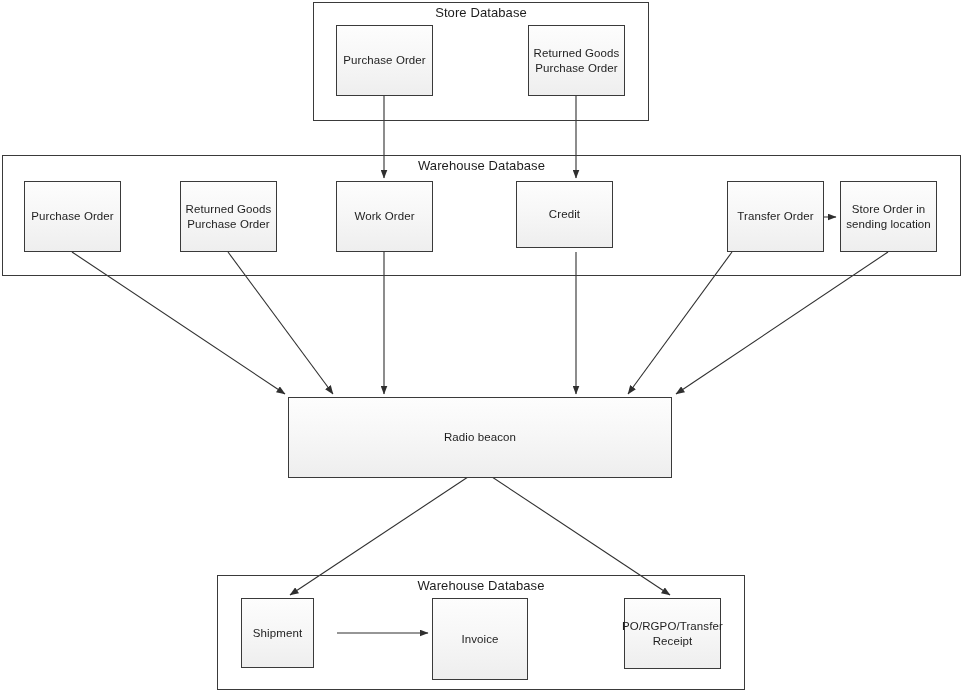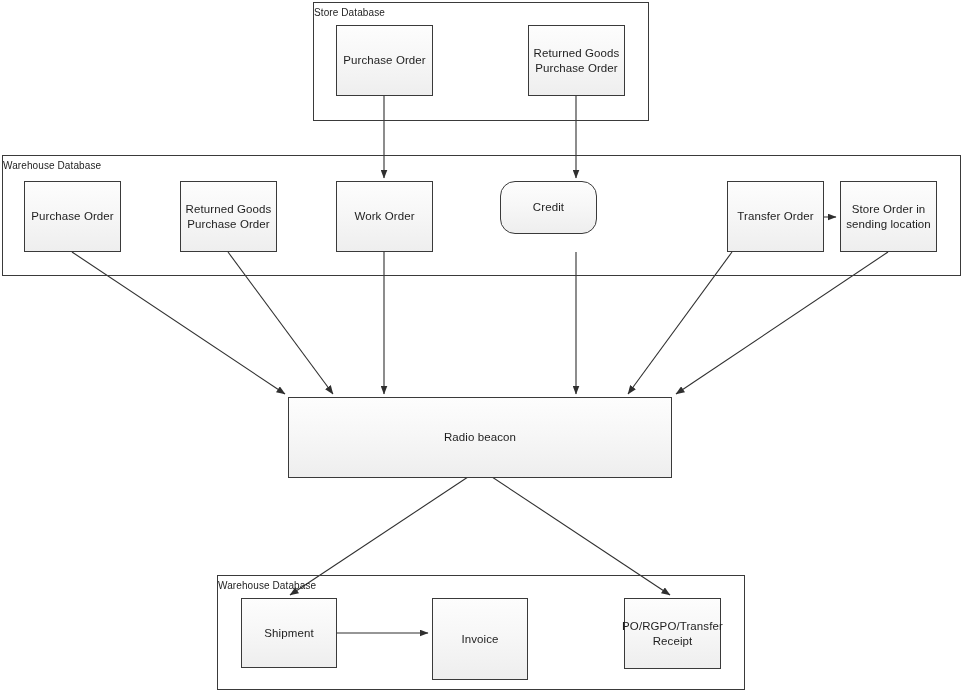--- a/index.html
+++ b/index.html
@@ -30,21 +30,22 @@
     position: absolute;
     border: 1px solid #3a3a3a;
     background: transparent;
     box-sizing: border-box;
   }
   .container-label {
     position: absolute;
     top: 3px;
     left: 0;
     right: 0;
-    font-size: 10px;
+    text-align: center;
+    font-size: 13px;
     color: #1d1d1d;
     letter-spacing: 0.1px;
     line-height: 14px;
   }
   .node {
     position: absolute;
     box-sizing: border-box;
     border: 1px solid #3a3a3a;
     background: linear-gradient(to bottom, #fdfdfd 0%, #f7f7f7 45%, #eeeeee 100%);
     display: flex;
@@ -114,34 +115,34 @@
       <div class="node" style="left: 24px; top: 181px; width: 97px; height: 71px;">
         <span class="label">Purchase Order</span>
       </div>
       <div class="node" style="left: 180px; top: 181px; width: 97px; height: 71px;">
         <span class="label">Returned Goods
 Purchase Order</span>
       </div>
       <div class="node" style="left: 336px; top: 181px; width: 97px; height: 71px;">
         <span class="label">Work Order</span>
       </div>
-      <div class="node" style="left: 500px; top: 181px; width: 97px; height: 53px; border-radius: 15px;">
+      <div class="node" style="left: 516px; top: 181px; width: 97px; height: 67px;">
         <span class="label">Credit</span>
       </div>
       <div class="node" style="left: 683px; top: 181px; width: 97px; height: 71px; margin-left: 44px;">
         <span class="label">Transfer Order</span>
       </div>
       <div class="node" style="left: 840px; top: 181px; width: 97px; height: 71px;">
         <span class="label">Store Order in
 sending location</span>
       </div>
       <div class="node wide" style="left: 288px; top: 397px; width: 384px; height: 81px;">
         <span class="label">Radio beacon</span>
       </div>
-      <div class="node" style="left: 241px; top: 598px; width: 96px; height: 70px;">
+      <div class="node" style="left: 241px; top: 598px; width: 73px; height: 70px;">
         <span class="label">Shipment</span>
       </div>
       <div class="node" style="left: 432px; top: 598px; width: 96px; height: 82px;">
         <span class="label">Invoice</span>
       </div>
       <div class="node" style="left: 624px; top: 598px; width: 97px; height: 71px;">
         <span class="label">PO/RGPO/Transfer
 Receipt</span>
       </div>
     </div>

